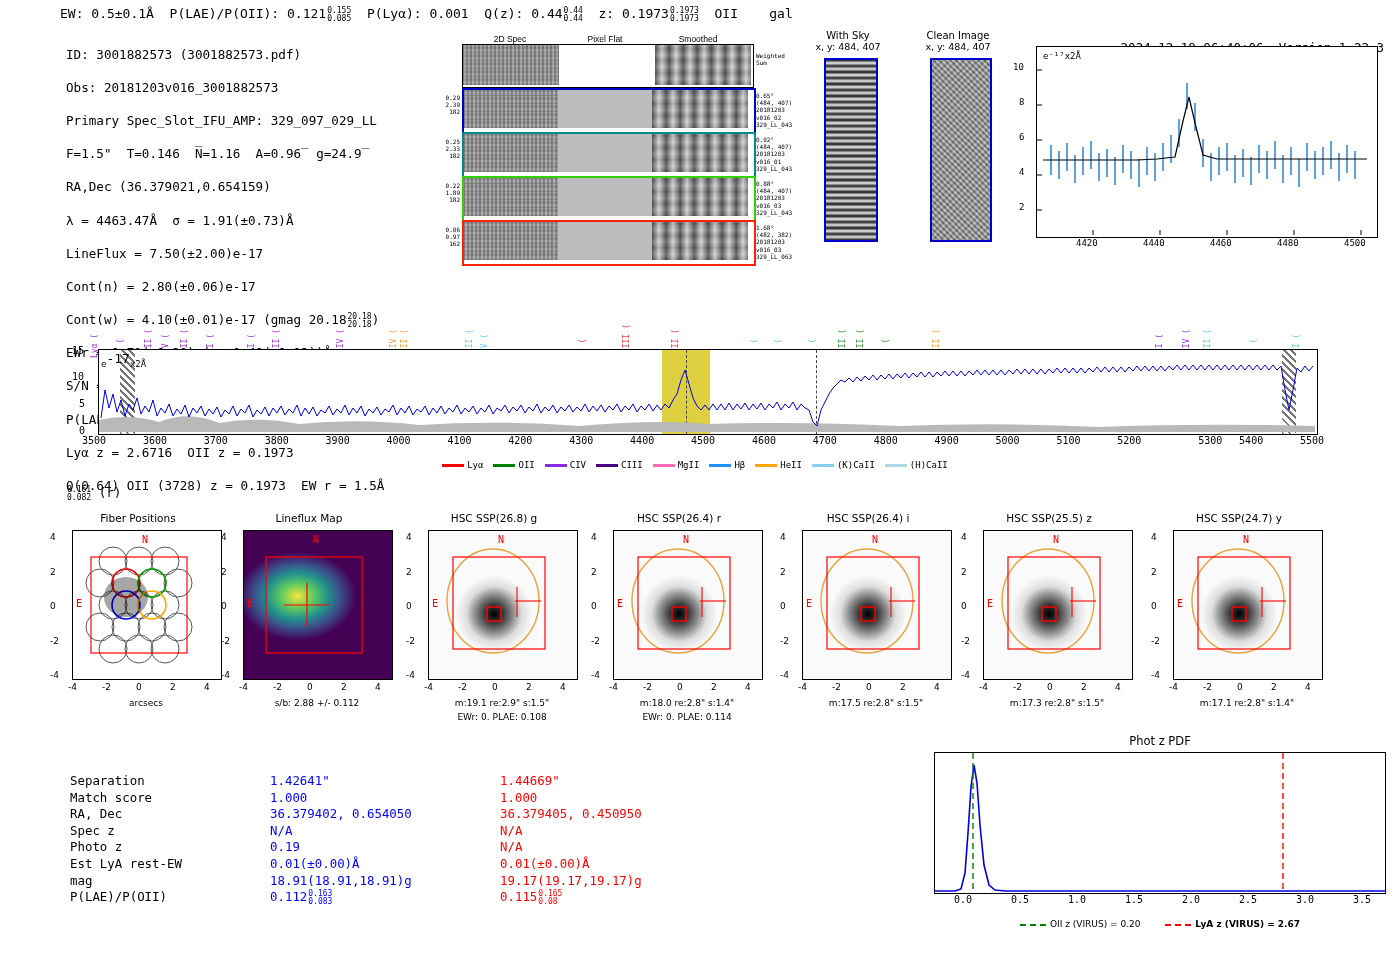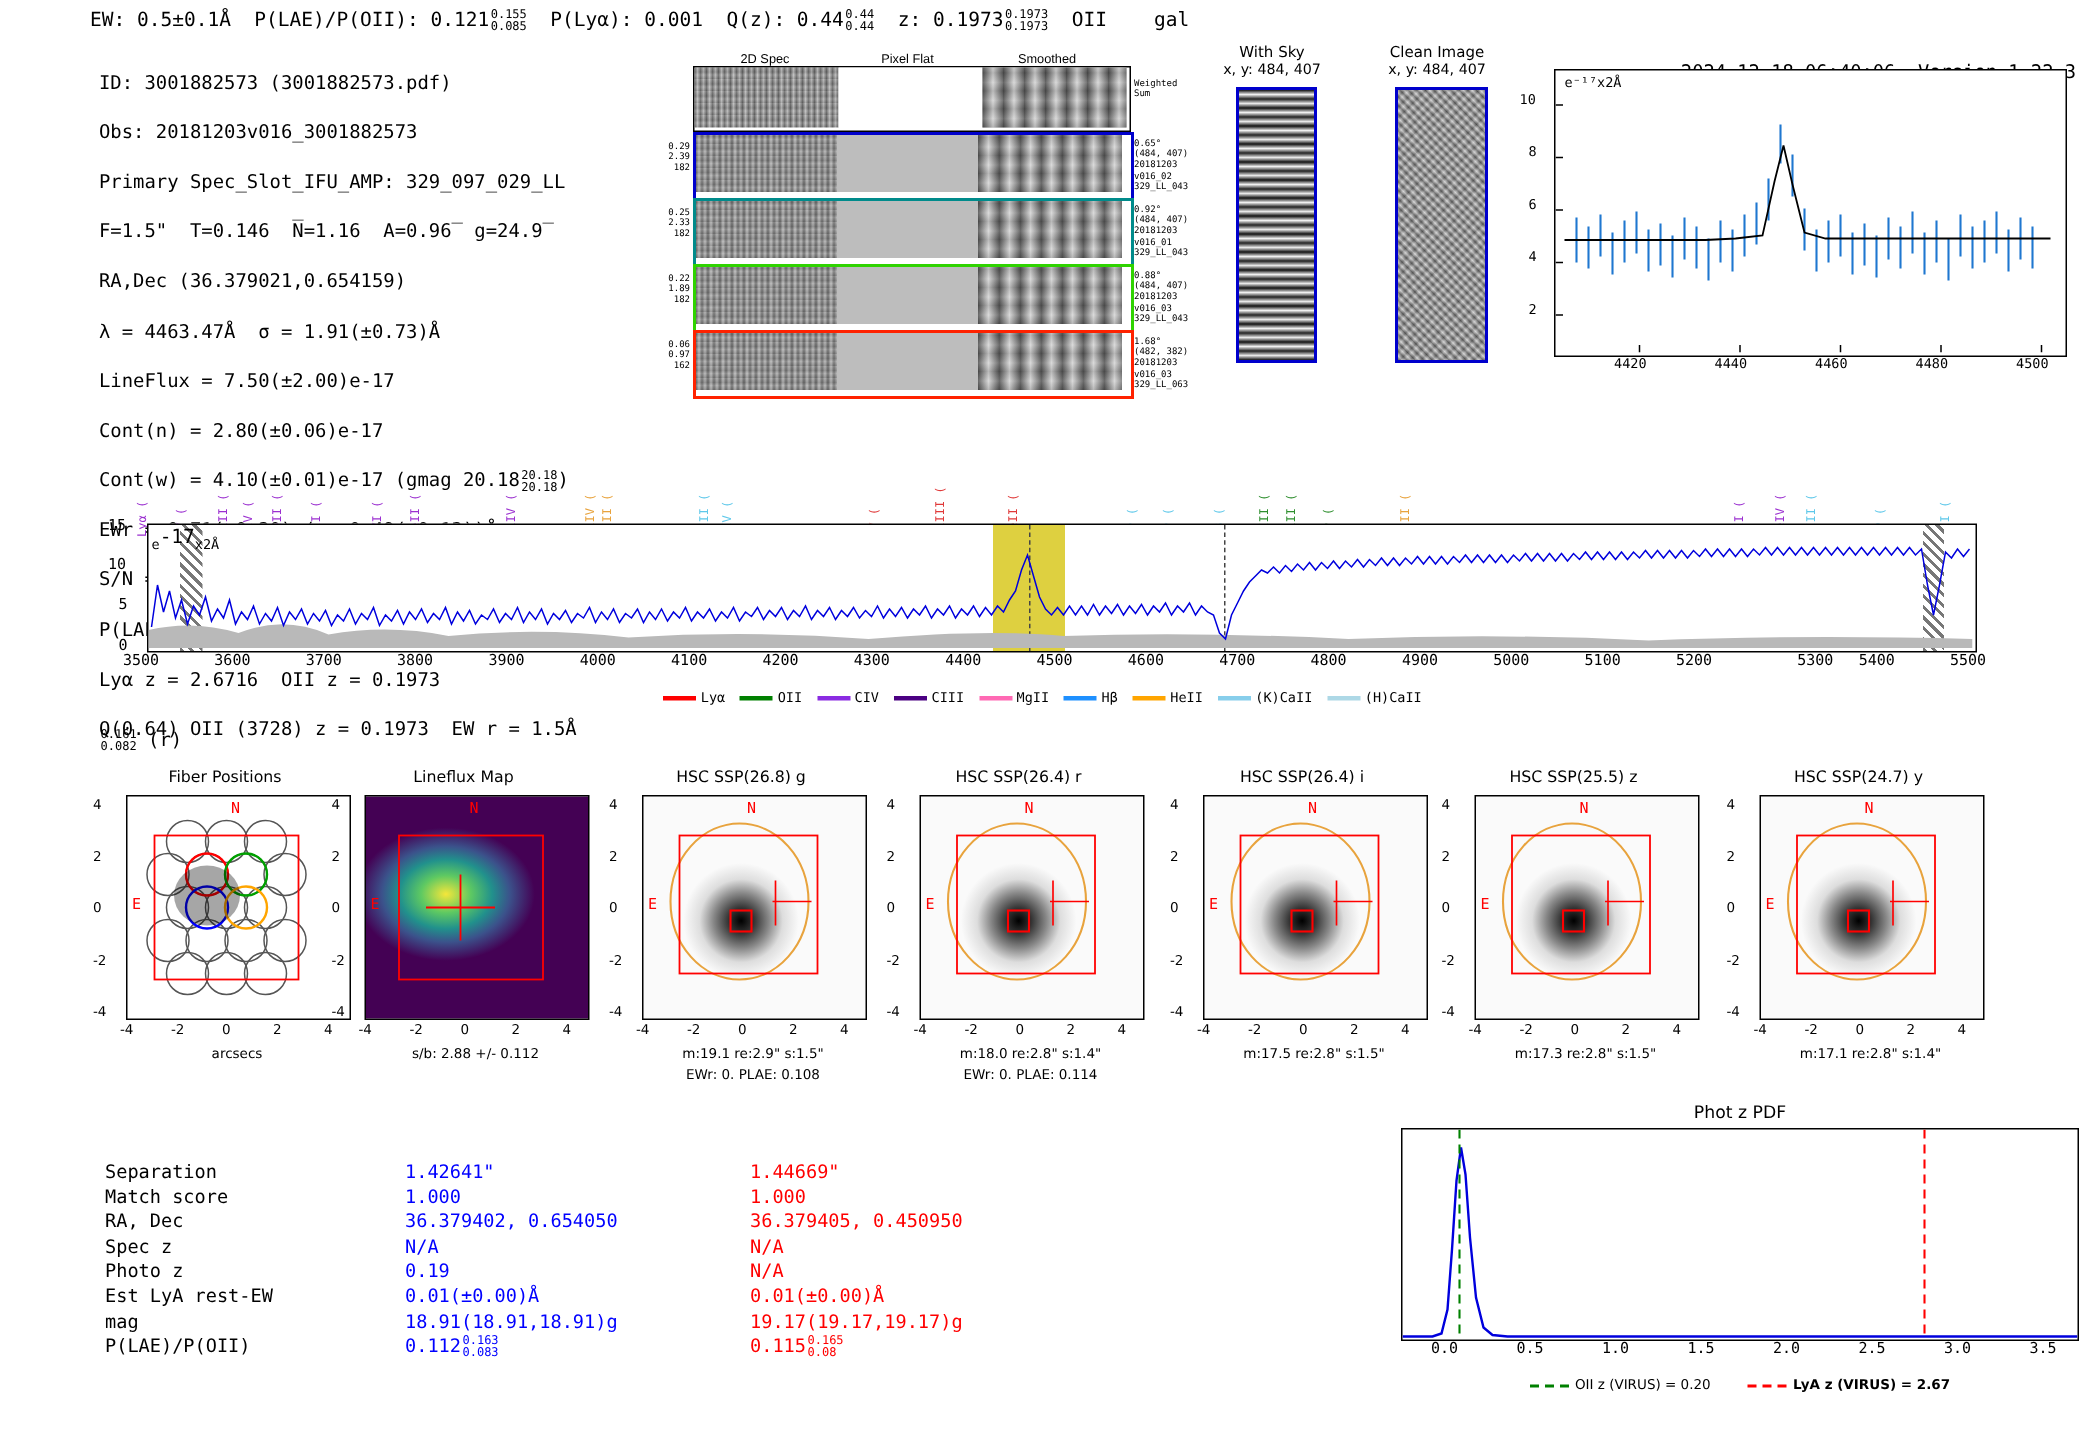--- a/index.html
+++ b/index.html
@@ -367,21 +367,21 @@
 
   <div class="abs" id="spec-legend" style="top:178px;left:0px;width:1400px;text-align:center;"><span class="legend-item"><span class="legend-swatch" style="background: rgb(255, 0, 0);"></span><span>Lyα</span></span><span class="legend-item"><span class="legend-swatch" style="background: rgb(0, 128, 0);"></span><span>OII</span></span><span class="legend-item"><span class="legend-swatch" style="background: rgb(138, 43, 226);"></span><span>CIV</span></span><span class="legend-item"><span class="legend-swatch" style="background: rgb(75, 0, 130);"></span><span>CIII</span></span><span class="legend-item"><span class="legend-swatch" style="background: rgb(255, 105, 180);"></span><span>MgII</span></span><span class="legend-item"><span class="legend-swatch" style="background: rgb(30, 144, 255);"></span><span>Hβ</span></span><span class="legend-item"><span class="legend-swatch" style="background: rgb(255, 165, 0);"></span><span>HeII</span></span><span class="legend-item"><span class="legend-swatch" style="background: rgb(135, 206, 235);"></span><span>(K)CaII</span></span><span class="legend-item"><span class="legend-swatch" style="background: rgb(173, 216, 230);"></span><span>(H)CaII</span></span></div>
 </div>
 
 <div class="abs mono" style="top:485px;left:66px;font-size:12.6px;">
   <span class="frac"><span class="n">0.161</span><span class="d">0.082</span></span>
   <span>(r)</span>
 </div>
 
 <div id="cutouts" class="abs" style="top:512px;left:0px;width:1400px;height:215px;">
-    <div class="abs" style="left: 76px; top: 0px; width: 148px;">
+    <div class="abs" style="left: 64px; top: 0px; width: 148px;">
       <div class="cut-title" style="margin-bottom: 4px;">Fiber Positions</div>
       <div class="abs" style="top: 18px; left: 8px; width: 148px; height: 148px; border: 1px solid rgb(0, 0, 0); background: rgb(255, 255, 255); overflow: hidden;"><svg width="148" height="148">
           <circle cx="40" cy="30" r="14" fill="none" stroke="#555" stroke-width="1"></circle>
           <circle cx="66" cy="30" r="14" fill="none" stroke="#555" stroke-width="1"></circle>
           <circle cx="92" cy="30" r="14" fill="none" stroke="#555" stroke-width="1"></circle>
           <circle cx="27" cy="52" r="14" fill="none" stroke="#555" stroke-width="1"></circle>
           <circle cx="53" cy="52" r="14" fill="none" stroke="#555" stroke-width="1"></circle>
           <circle cx="79" cy="52" r="14" fill="none" stroke="#555" stroke-width="1"></circle>
           <circle cx="105" cy="52" r="14" fill="none" stroke="#555" stroke-width="1"></circle>
           <circle cx="40" cy="74" r="14" fill="none" stroke="#555" stroke-width="1"></circle>

